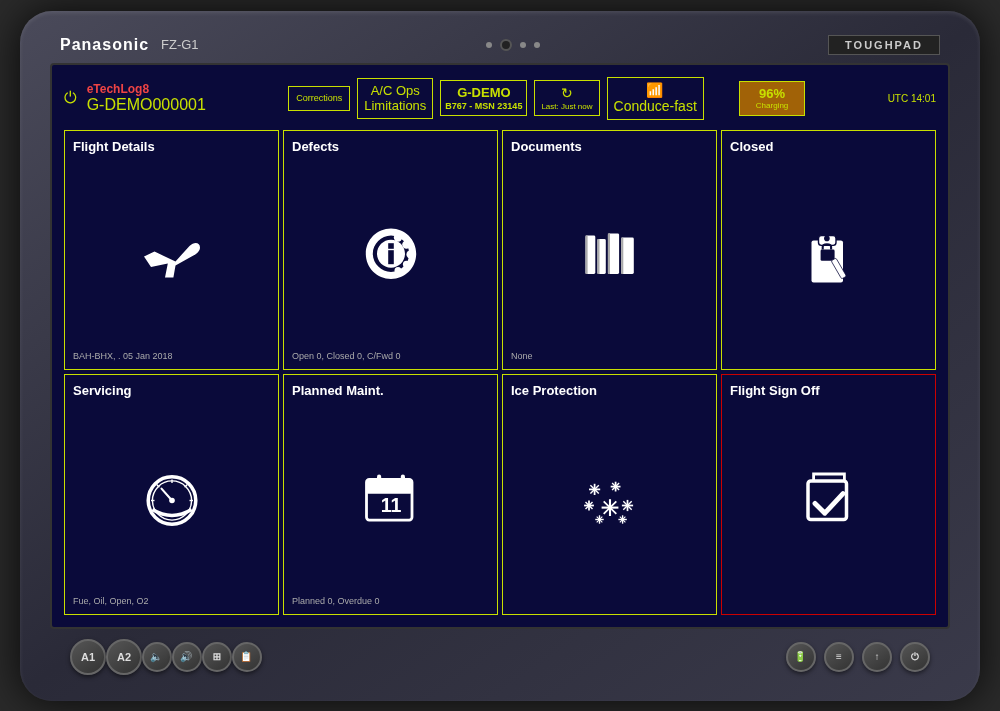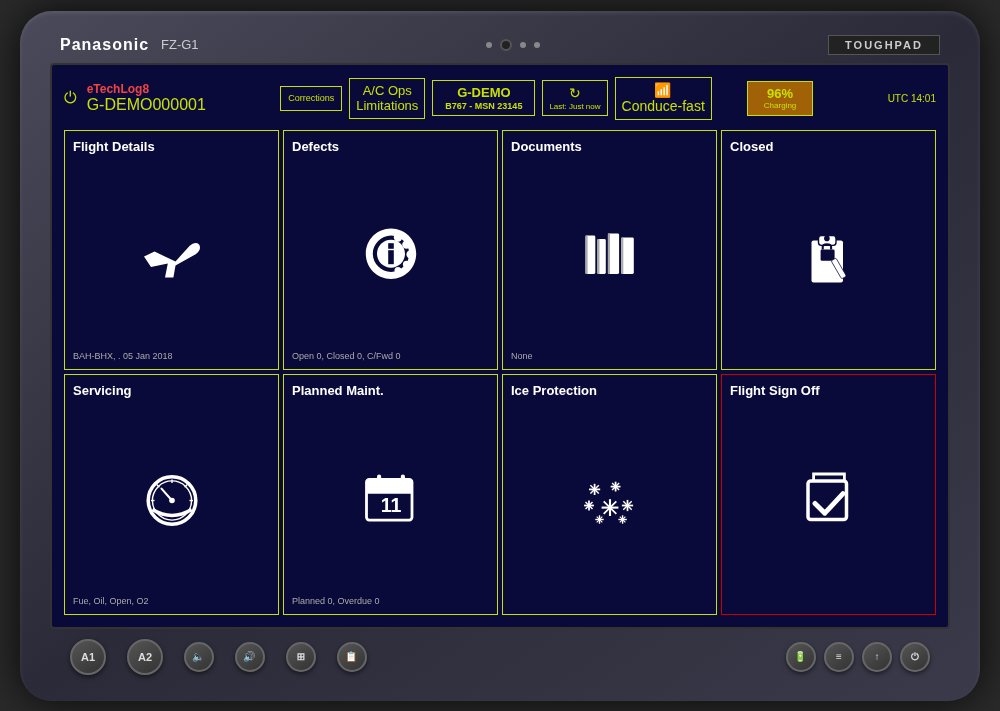--- a/index.html
+++ b/index.html
@@ -202,21 +202,21 @@
     .bottom-bar {
       width: 100%;
       display: flex;
       justify-content: space-between;
       padding: 6px 30px;
       margin-top: 4px;
     }
 
     .bottom-buttons-left {
       display: flex;
-      gap: 21px;
+      gap: 0;
       align-items: center;
     }
 
     .bottom-buttons-right {
       display: flex;
       gap: 8px;
       align-items: center;
     }
 
     .hw-button {
@@ -278,21 +278,21 @@
       </div>
 
       <div class="header-center">
         <div class="header-btn" style="font-size:9px; padding:6px 7px;">
           <div>Corrections</div>
         </div>
         <div class="header-btn" style="font-size:13px; padding:4px 6px;">
           <div>A/C Ops</div>
           <div>Limitations</div>
         </div>
-        <div class="header-btn header-btn-large" style="padding:4px 12px;">
+        <div class="header-btn header-btn-large" style="padding:4px 4px;">
           <div style="font-size:13px; font-weight:bold;">G-DEMO</div>
           <div style="font-size:9px;">B767 - MSN 23145</div>
         </div>
         <div class="header-btn" style="padding:4px 6px;">
           <div style="font-size:14px;">↻</div>
           <div style="font-size:8px;">Last: Just now</div>
         </div>
         <div class="header-btn" style="padding:4px 6px;">
           <div style="font-size:14px;">📶</div>
           <div style="font-size:14px;">Conduce-fast</div>

